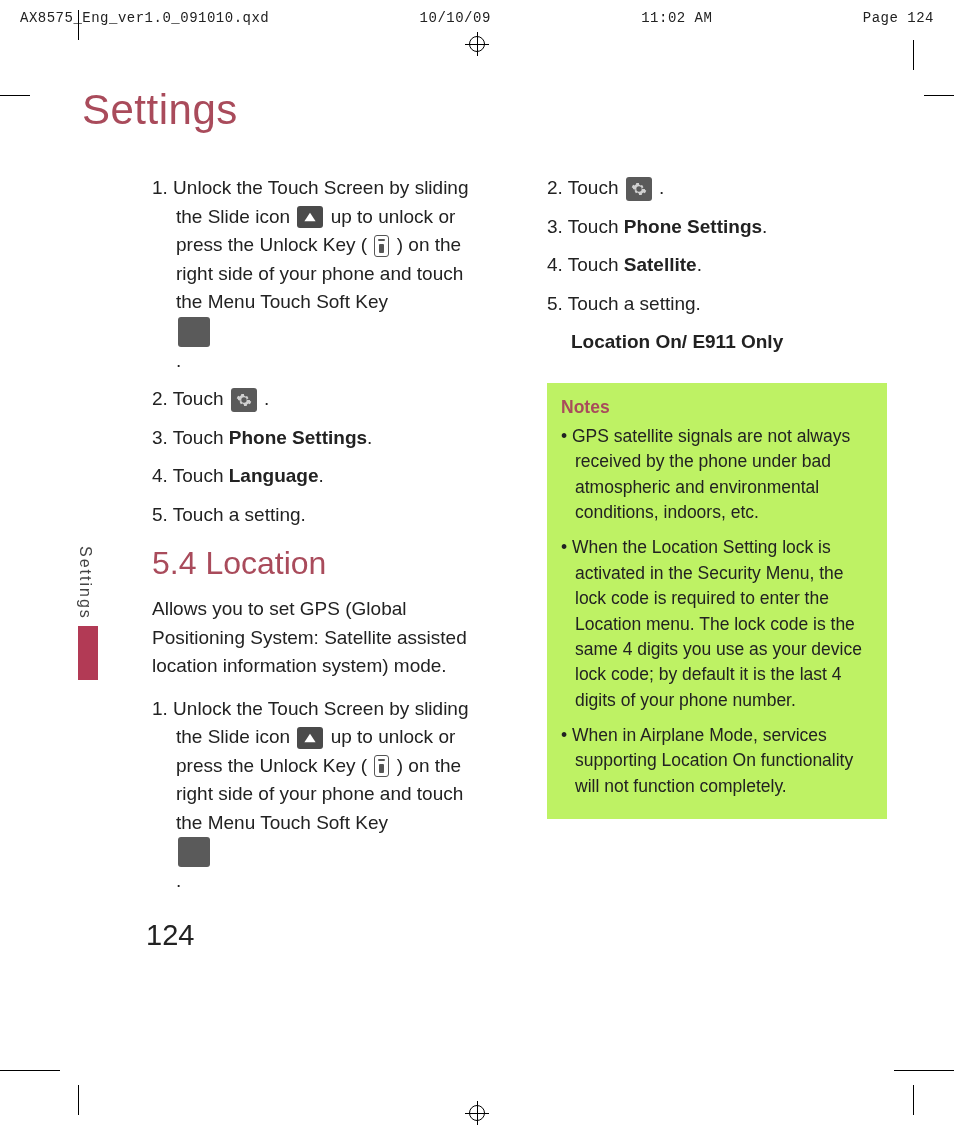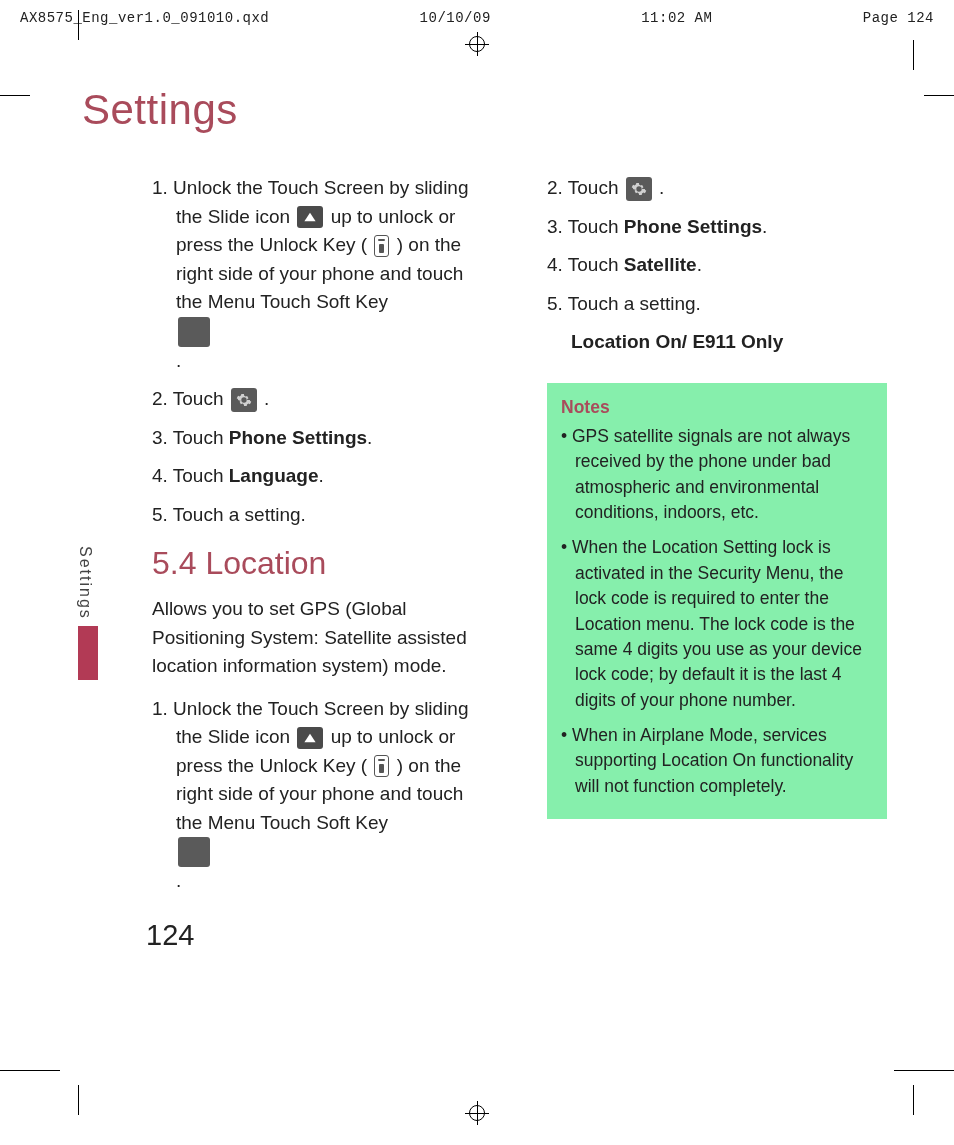--- a/index.html
+++ b/index.html
@@ -100,21 +100,21 @@
   .icon-key::after { content:""; position:absolute; top:8px; left:4px; right:4px; bottom:3px; background:#555; border-radius:1px;}
   .icon-grid {
     width:24px; height:22px; background:#5a5a5a; border-radius:3px; display:grid; grid-template-columns:1fr 1fr; grid-template-rows:1fr 1fr; gap:3px; padding:4px;
   }
   .icon-grid span { background:#ccc; border-radius:2px;}
   .icon-gear {
     width:26px; height:24px; background:#5a5a5a; border-radius:3px;
   }
   .icon-gear svg { width:16px; height:16px; fill:#d0d0d0; }
   .notes-box {
-    background: #86efac;
+    background: #bef264;
     padding: 12px 14px 10px 14px;
     font-size: 17.5px;
     line-height: 1.45;
     margin-top: 26px;
   }
   .notes-title {
     color: #a94b5b;
     font-weight: 700;
     margin-bottom: 4px;
   }

